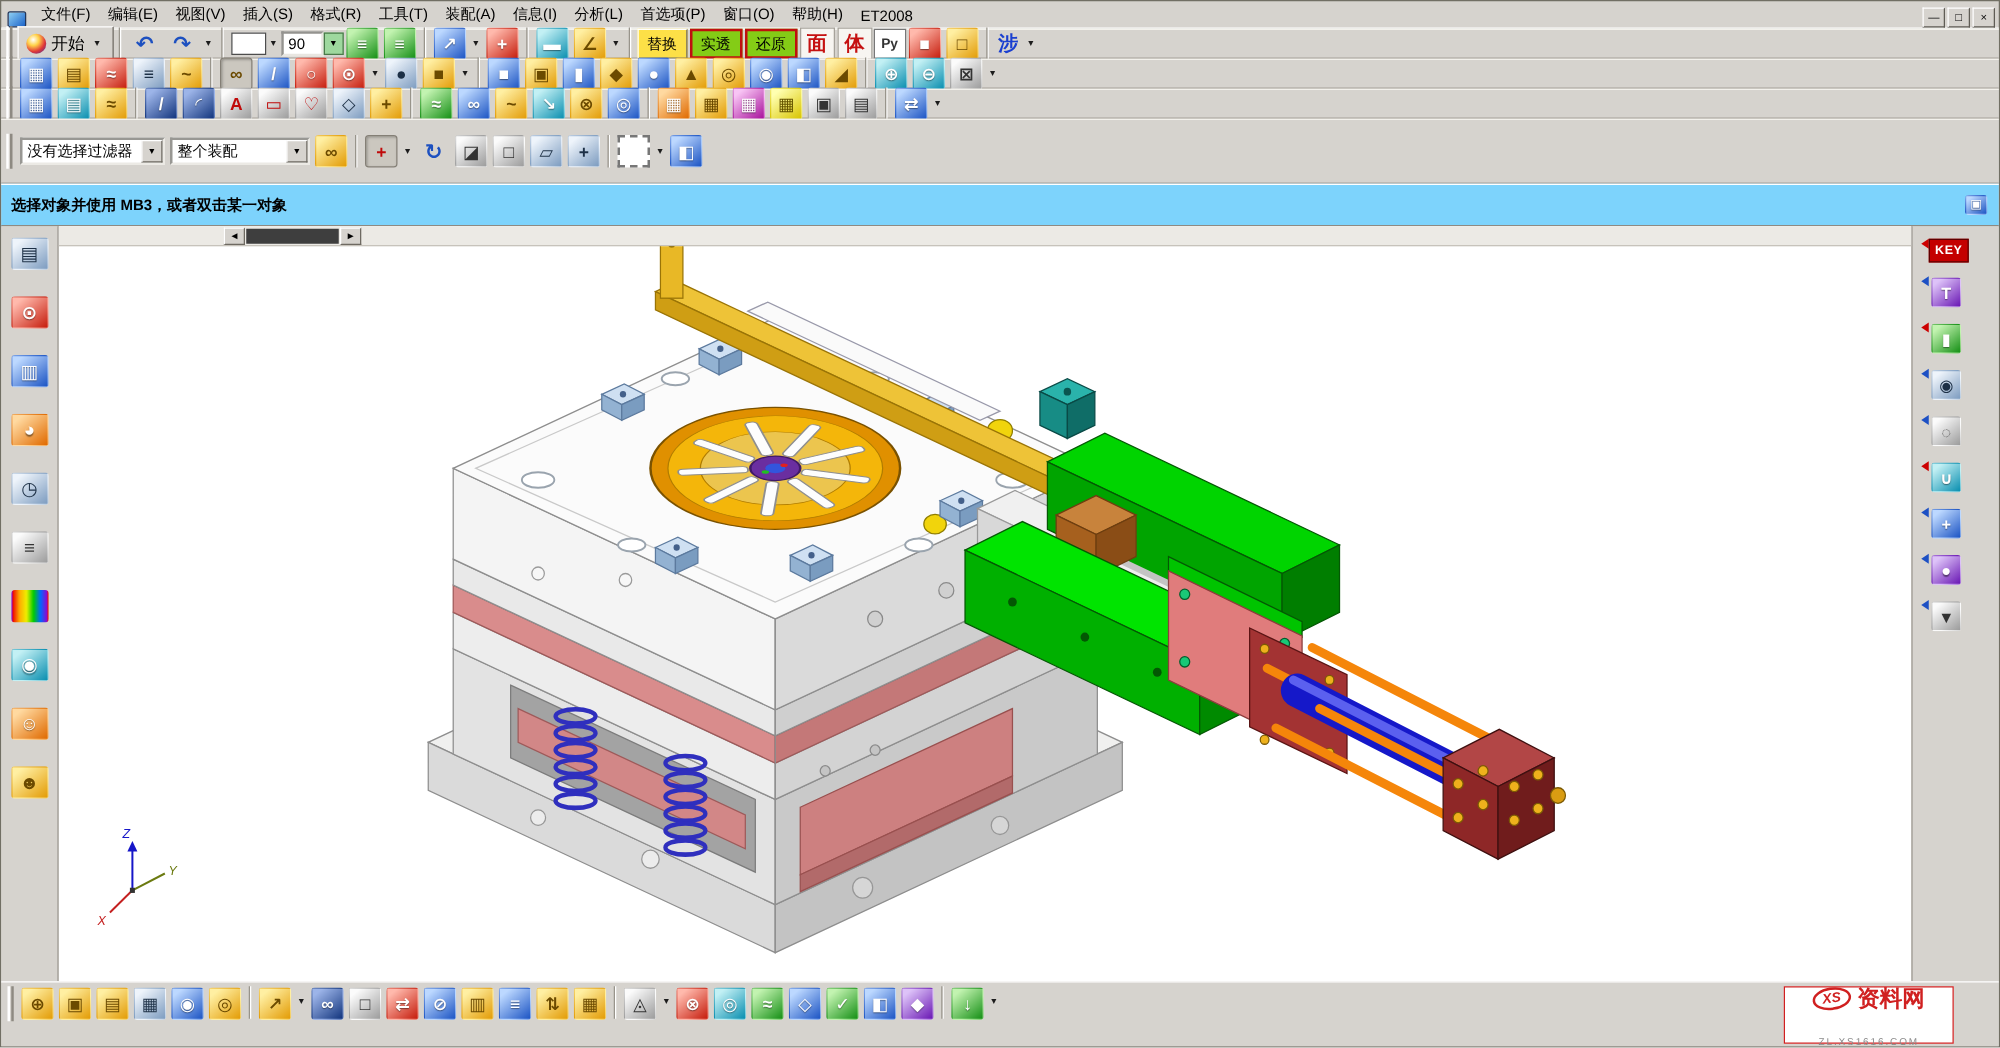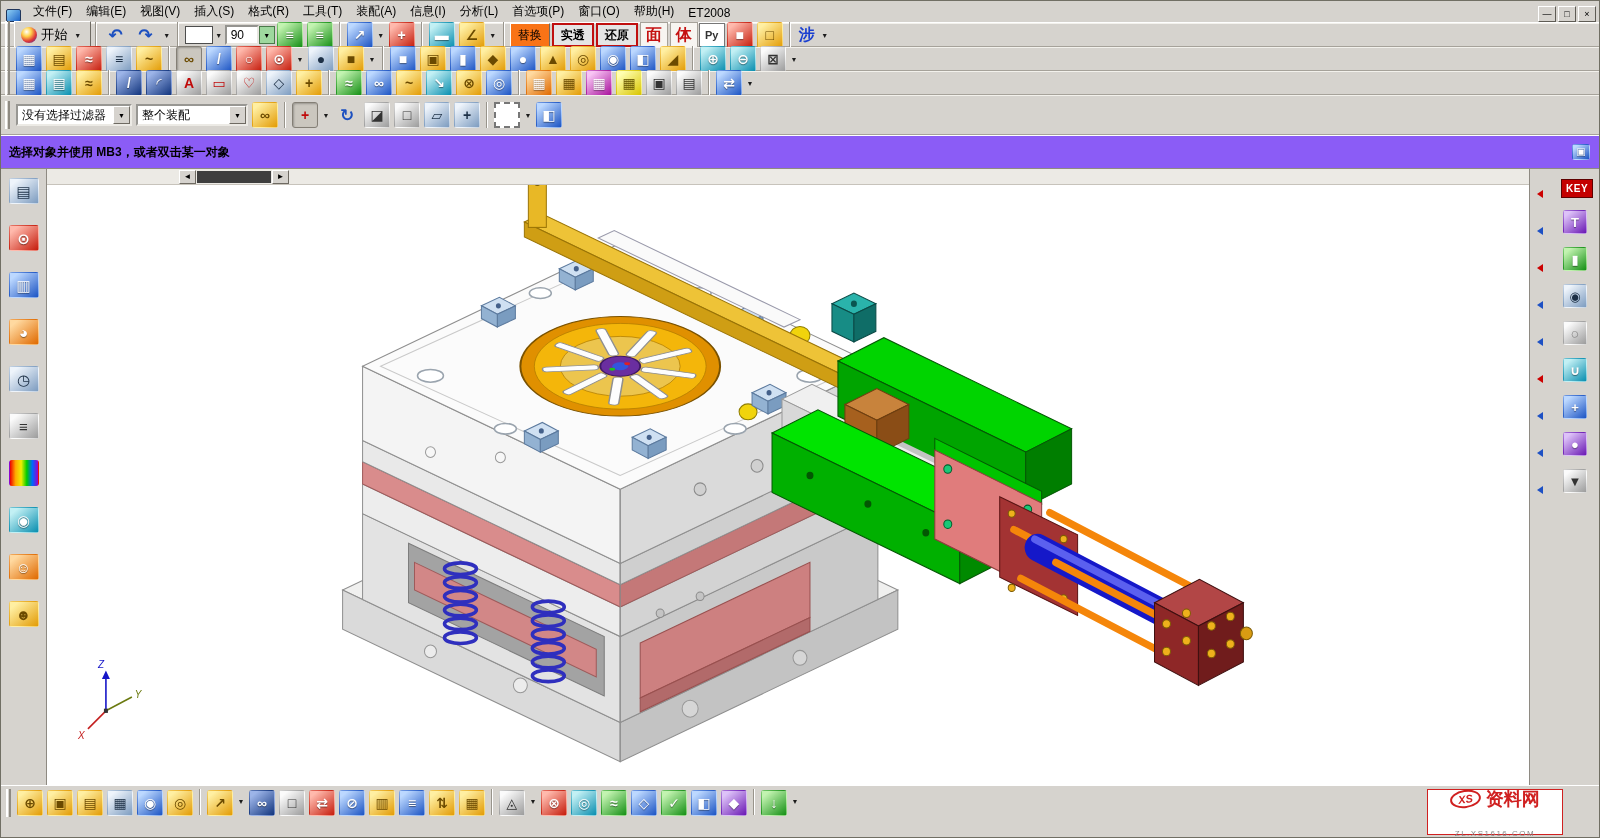--- a/index.html
+++ b/index.html
@@ -15,21 +15,21 @@
 .menu{padding:2px 7px;white-space:nowrap;cursor:default}
 .mb-spacer{flex:1}
 .winbtn{width:18px;height:16px;margin-left:2px;padding:0;font-size:9px;line-height:1;display:flex;
   align-items:center;justify-content:center;background:#d6d3ce;border:1px solid;
   border-color:#fff #5f5c55 #5f5c55 #fff}
 
 
 .toolrow{display:flex;align-items:center;padding:1px 3px;background:#d6d3ce;
   border-top:1px solid #f3f1ec;border-bottom:1px solid #a6a29a}
 .tr{height:24px}
-.selbar{height:40px}
+.selbar{height:52px}
 .grip{width: 5px;height:28px;margin:0 4px 0 1px;border-left:2px solid #fff;border-right:2px solid #8e8a82}
 .sep{width:0;height:26px;margin:0 4px;border-left:1px solid #98948b;border-right:1px solid #fff}
 button{font-family:inherit}
 .ic{width:26px;height:26px;margin:1px 2px;padding:0;display:flex;align-items:center;justify-content:center;
   font-size:14px;font-weight:700;line-height:1;color:#fff;text-shadow:0 1px 1px rgba(0,0,0,.45);
   border:1px solid transparent;border-radius:3px;cursor:default}
 .ic.plain{background:transparent;color:#1d50c0;text-shadow:none;font-size:17px}
 .ic.pressed{border:1px solid #847f76;background:#cbc7bf;box-shadow:inset 1px 1px 2px rgba(0,0,0,.25)}
 .gold{background:linear-gradient(140deg,#ffefa2 15%,#e39c06);color:#6b4a00;text-shadow:none}
 .blue{background:linear-gradient(140deg,#bcd8ff 15%,#1d55c4)}
@@ -49,55 +49,55 @@
 .dd{width:12px;height:24px;margin:0;padding:0;display:flex;align-items:center;justify-content:center;
   font-size:7px;color:#1c1c1c;background:transparent;border:none}
 .startbtn{display:flex;align-items:center;gap:4px;height:28px;padding:0 6px;background:#d6d3ce;
   border:1px solid;border-color:#fff #6e6a62 #6e6a62 #fff}
 .orb{width:16px;height:16px;border-radius:50%;
   background:radial-gradient(circle at 35% 30%,#fff,#ffd24a 30%,#e03838 62%,#2b2bb0)}
 .swatch{width:28px;height:18px;background:#fff;border:1px solid #4d4d4d;margin-left:2px}
 .field{width:34px;height:20px;background:#fff;border:2px inset #e8e6e1;display:flex;align-items:center;padding:0 4px}
 .green-dd{width:16px;height:18px;background:#9ed89e;border:1px solid #4a7a4a;font-size:7px;
   display:flex;align-items:center;justify-content:center;padding:0}
-.tbtn{height:24px;padding:0 7px;margin:0 1px;display:flex;align-items:center;font-size:12px;background:#f97316;
+.tbtn{height:24px;padding:0 7px;margin:0 1px;display:flex;align-items:center;font-size:12px;background:#fde047;
   border:1px solid;border-color:#fff #6e6a62 #6e6a62 #fff}
-.rframe{background:#e5e5e5;border:2px solid #c00f0f;font-weight:700}
+.rframe{background:#84cc16;border:2px solid #c00f0f;font-weight:400}
 .cbig{width:28px;height:26px;margin:0 1px;display:flex;align-items:center;justify-content:center;
   background:#f7f5f1;border:1px solid #a6a29a;color:#c51111;font-weight:700;font-size:16px;
   font-family:"Liberation Serif","DejaVu Serif",serif}
 .wavebtn{height:26px;padding:0 4px;background:transparent;border:none;color:#1a3fd0;font-weight:700;font-size:16px}
 .pybtn{width:26px;height:24px;background:#fff;border:1px solid #777;font-size:11px;font-weight:700;color:#333;
   display:flex;align-items:center;justify-content:center}
 .combo{display:flex;align-items:center;height:22px;background:#fff;border:2px inset #eceae5;margin:0 2px}
 .combo .val{padding:0 4px;white-space:nowrap;overflow:hidden;font-size:12px}
 .cbtn{width:17px;height:18px;background:#d6d3ce;border:1px solid;border-color:#fff #6e6a62 #6e6a62 #fff;
   font-size:7px;display:flex;align-items:center;justify-content:center;padding:0}
 
 
-.promptbar{height:22px;display:flex;align-items:center;padding:16px 8px;background:#8b5cf6;
+.promptbar{height:22px;display:flex;align-items:center;padding:16px 8px;background:#7dd3fc;
   border-top:1px solid #fff;border-bottom:1px solid #8e8a82;font-weight:700}
 .promptbar .sp{flex:1}
 .mini{width:18px;height:16px;font-size:10px;margin:0 1px}
 
 
 .workspace{flex:1;display:flex;min-height:0}
 .lbar{width:46px;background:#d6d3ce;border-right:1px solid #8e8a82;display:flex;flex-direction:column;
   align-items:center;padding:8px 0;gap:19px}
 .lbtn{width:30px;height:26px;font-size:15px}
 .viewport{flex:1;position:relative;background:#fff;overflow:hidden}
 .hscroll{height:16px;background:#eceae5;border-bottom:1px solid #c7c3bb;display:flex;align-items:center}
 .hs-spacer{width:132px}
 .hs-btn{width:17px;height:14px;background:#d6d3ce;border:1px solid;border-color:#fff #6e6a62 #6e6a62 #fff;
   font-size:8px;display:flex;align-items:center;justify-content:center;padding:0}
 .hs-thumb{width:74px;height:12px;background:#3e3e3e;margin:0 1px}
 .model{position:absolute;left:0;top:16px;width:100%;height:calc(100% - 16px)}
 .rbar{width:70px;background:#d6d3ce;border-left:1px solid #8e8a82;display:flex;flex-direction:column;
   padding:10px 0 0 7px;gap:11px}
-.rrow{display:flex;align-items:flex-end;gap:18px}
+.rrow{display:flex;align-items:flex-start;gap:0}
 .marker{width:0;height:0;border-top:4px solid transparent;border-bottom:4px solid transparent;border-right:6px solid #c00}
 .marker.mb{border-right-color:#1d50c4}
 .keybadge{background:#c40000;color:#fff;font-weight:700;font-size:10px;letter-spacing:.5px;
   padding:3px 4px;border:1px solid #5e0000}
 .rbtn{width:24px;height:24px;font-size:13px}
 
 
 .bottombar{height:52px;background:#d6d3ce;border-top:1px solid #fff;display:flex;align-items:flex-start;
   padding:3px 4px;position:relative}
 .watermark{position:absolute;right:36px;top:3px;width:136px;height:46px;background:#fff;

